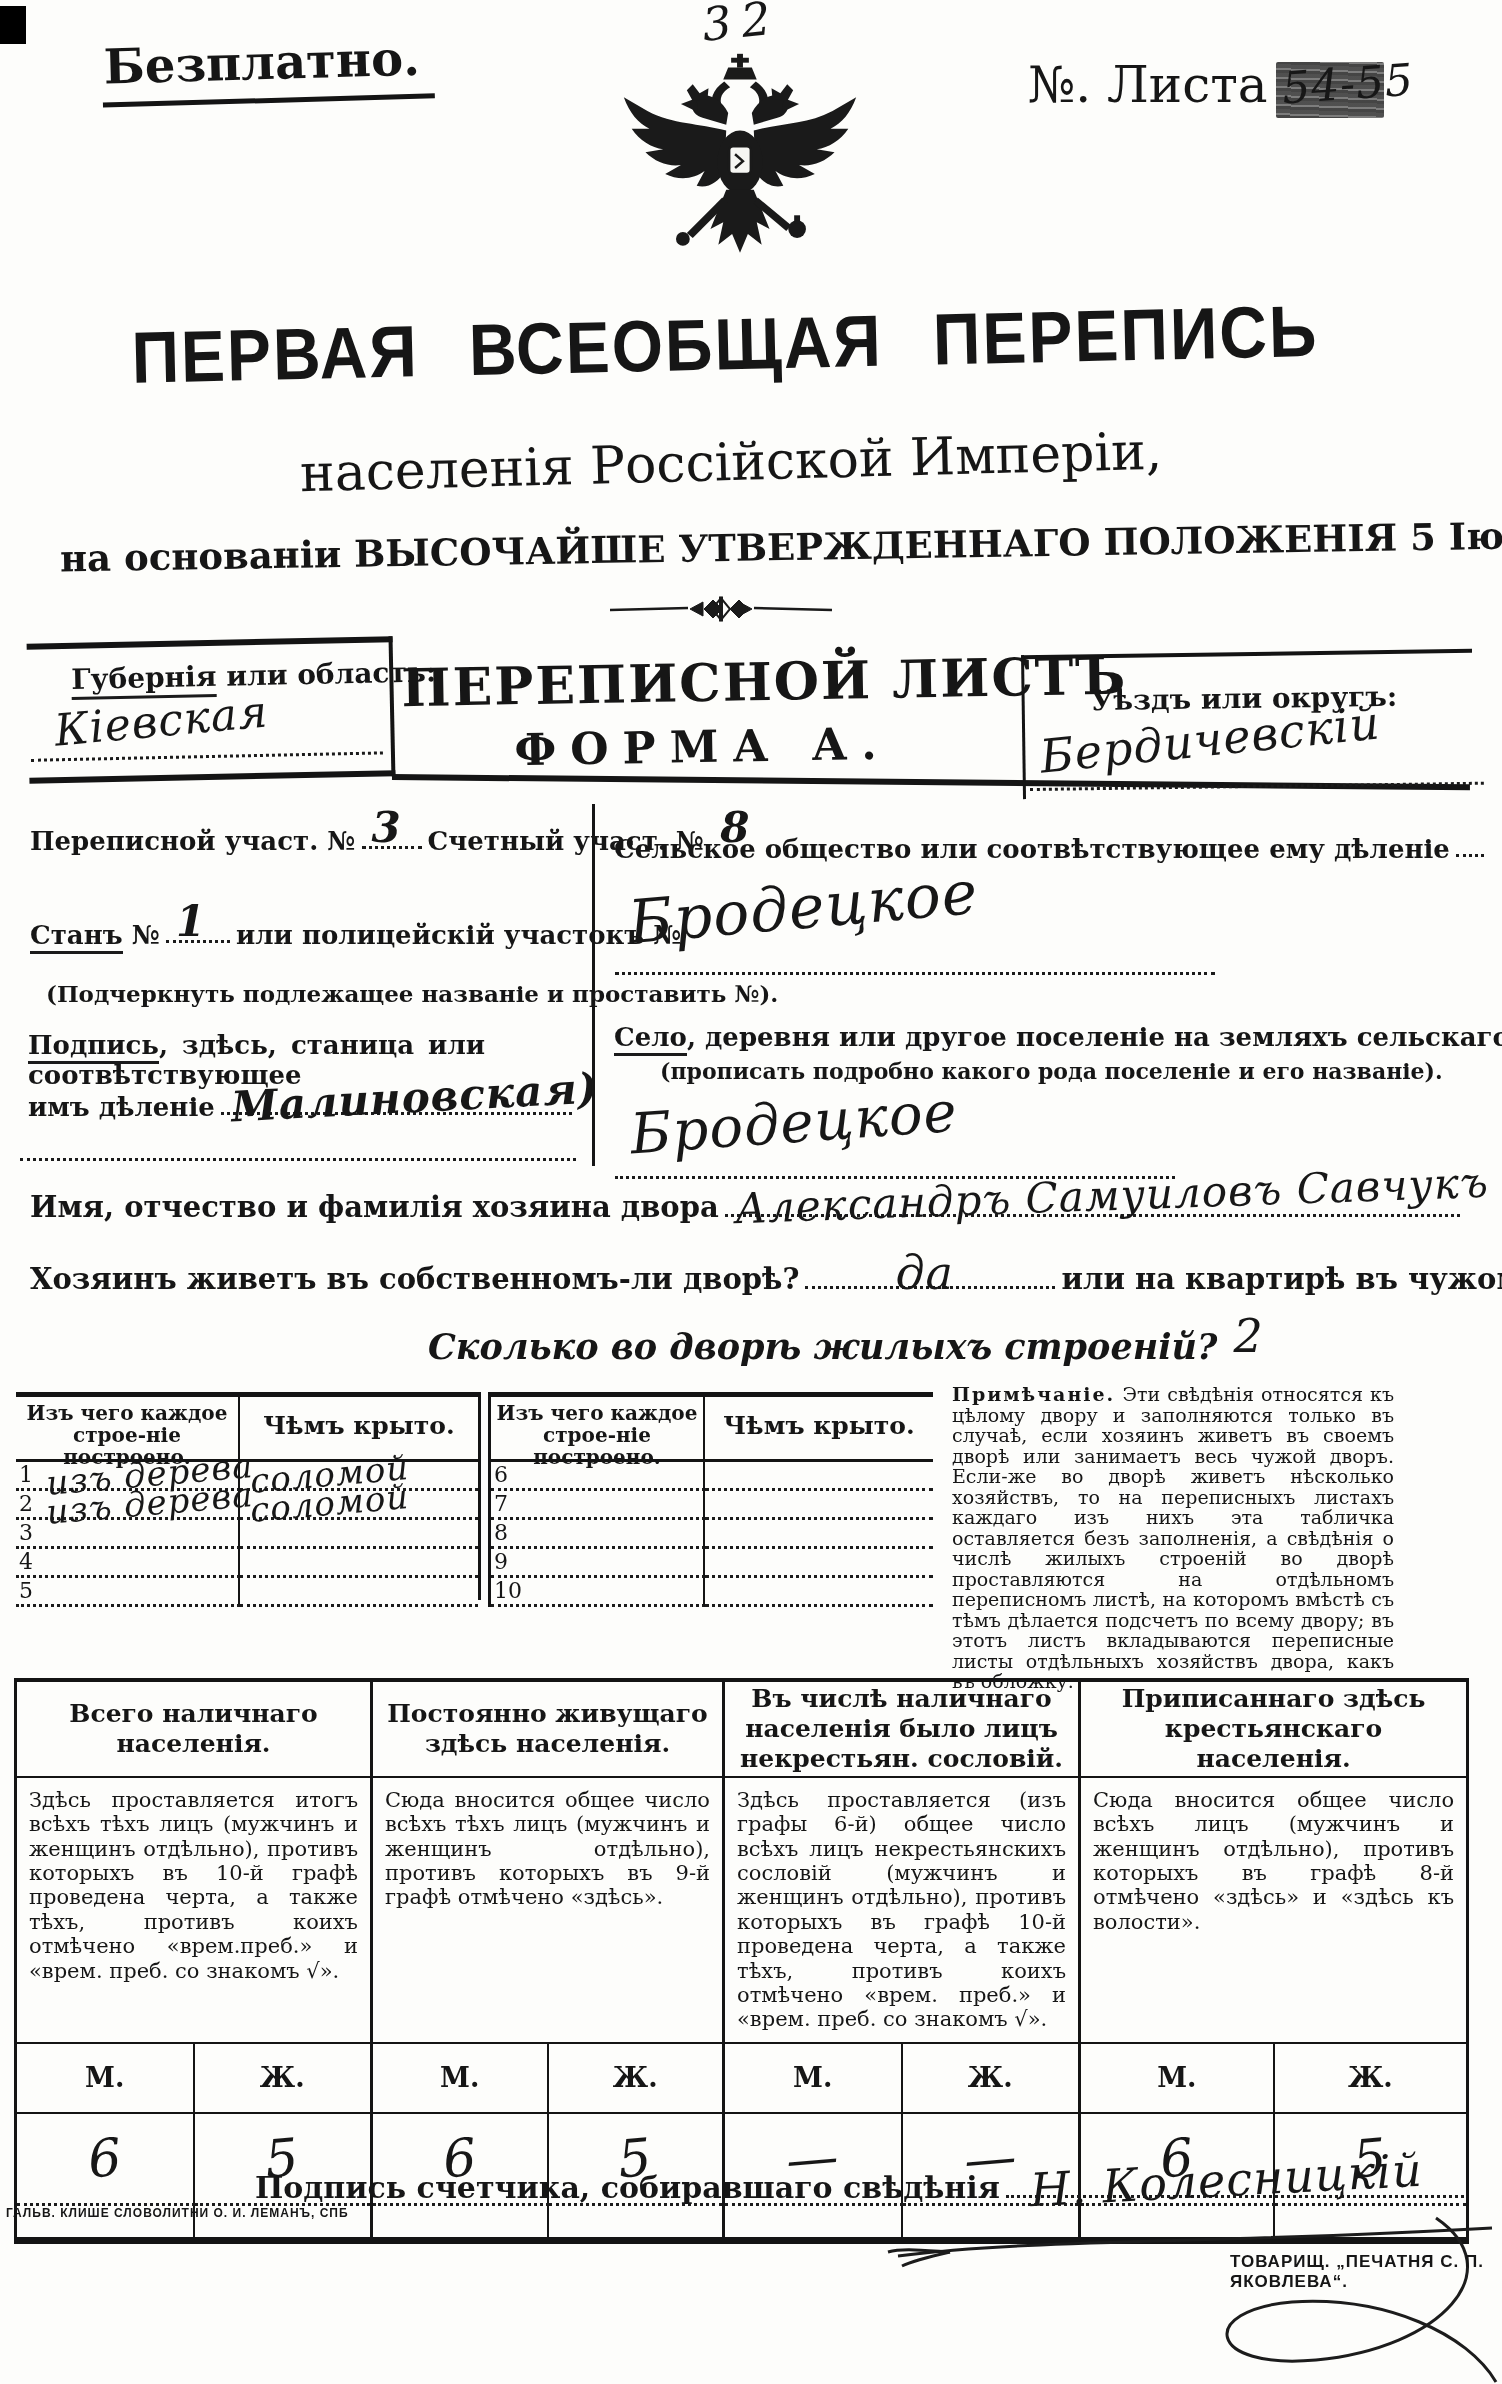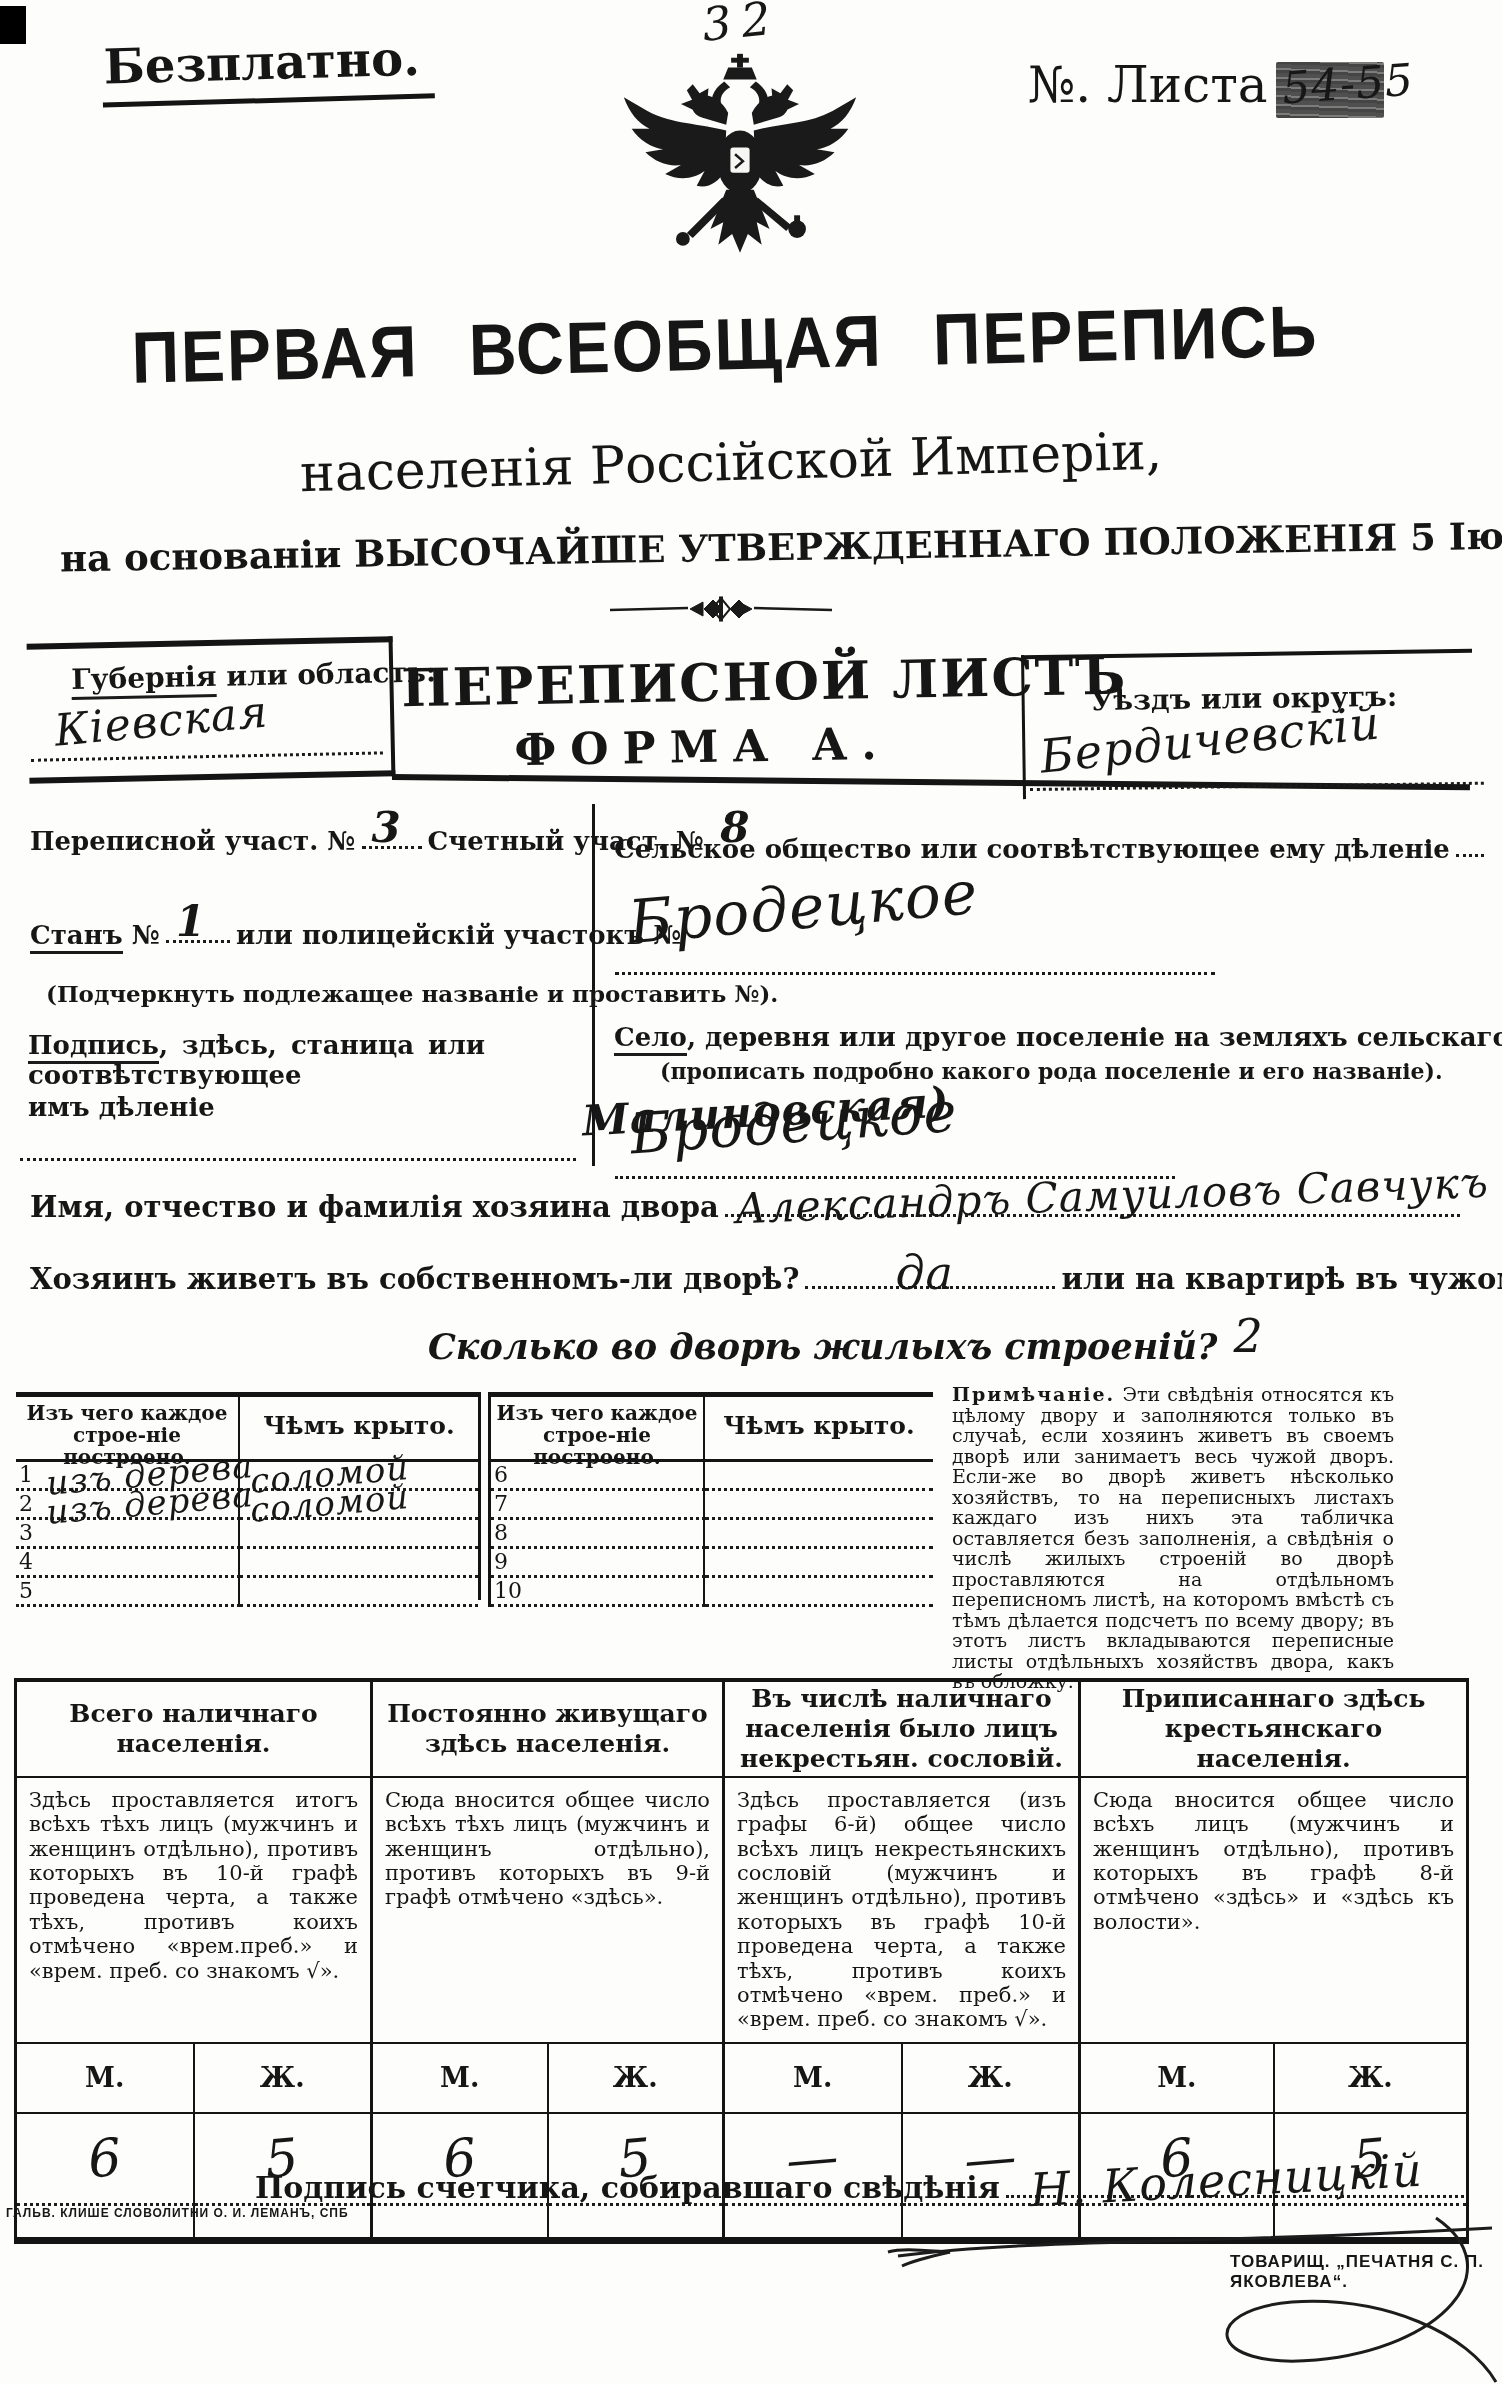--- a/index.html
+++ b/index.html
@@ -247,21 +247,21 @@
     <span class="lbl">или полицейскій участокъ №</span>
     <span class="leader"></span>
   </div>
 
   <div class="abs loc-note" style="left:46px;top:980px;">(Подчеркнуть подлежащее названіе и проставить №).</div>
 
   <div class="abs loc" style="left:28px;top:1030px;width:548px;word-spacing:5px;">
     <span class="uw">Подпись</span><span>, здѣсь, станица или соотвѣтствующее</span>
   </div>
 
-  <div class="abs line loc" style="left:28px;top:1092px;width:550px;flex-direction:column;">
+  <div class="abs line loc" style="left:28px;top:1092px;width:550px;">
     <span class="lbl">имъ дѣленіе</span>
     <span class="leader">
         <span class="hw" style="font-size:42px;bottom:-10px;transform:rotate(-3deg);">Малиновская)</span>
       </span>
   </div>
 
   <div class="abs dotline" style="left:20px;top:1158px;width:556px;"></div>
 
   <div class="abs line loc" style="left:614px;top:834px;width:876px;">
     <span class="lbl">Сельское общество или соотвѣтствующее ему дѣленіе</span>

